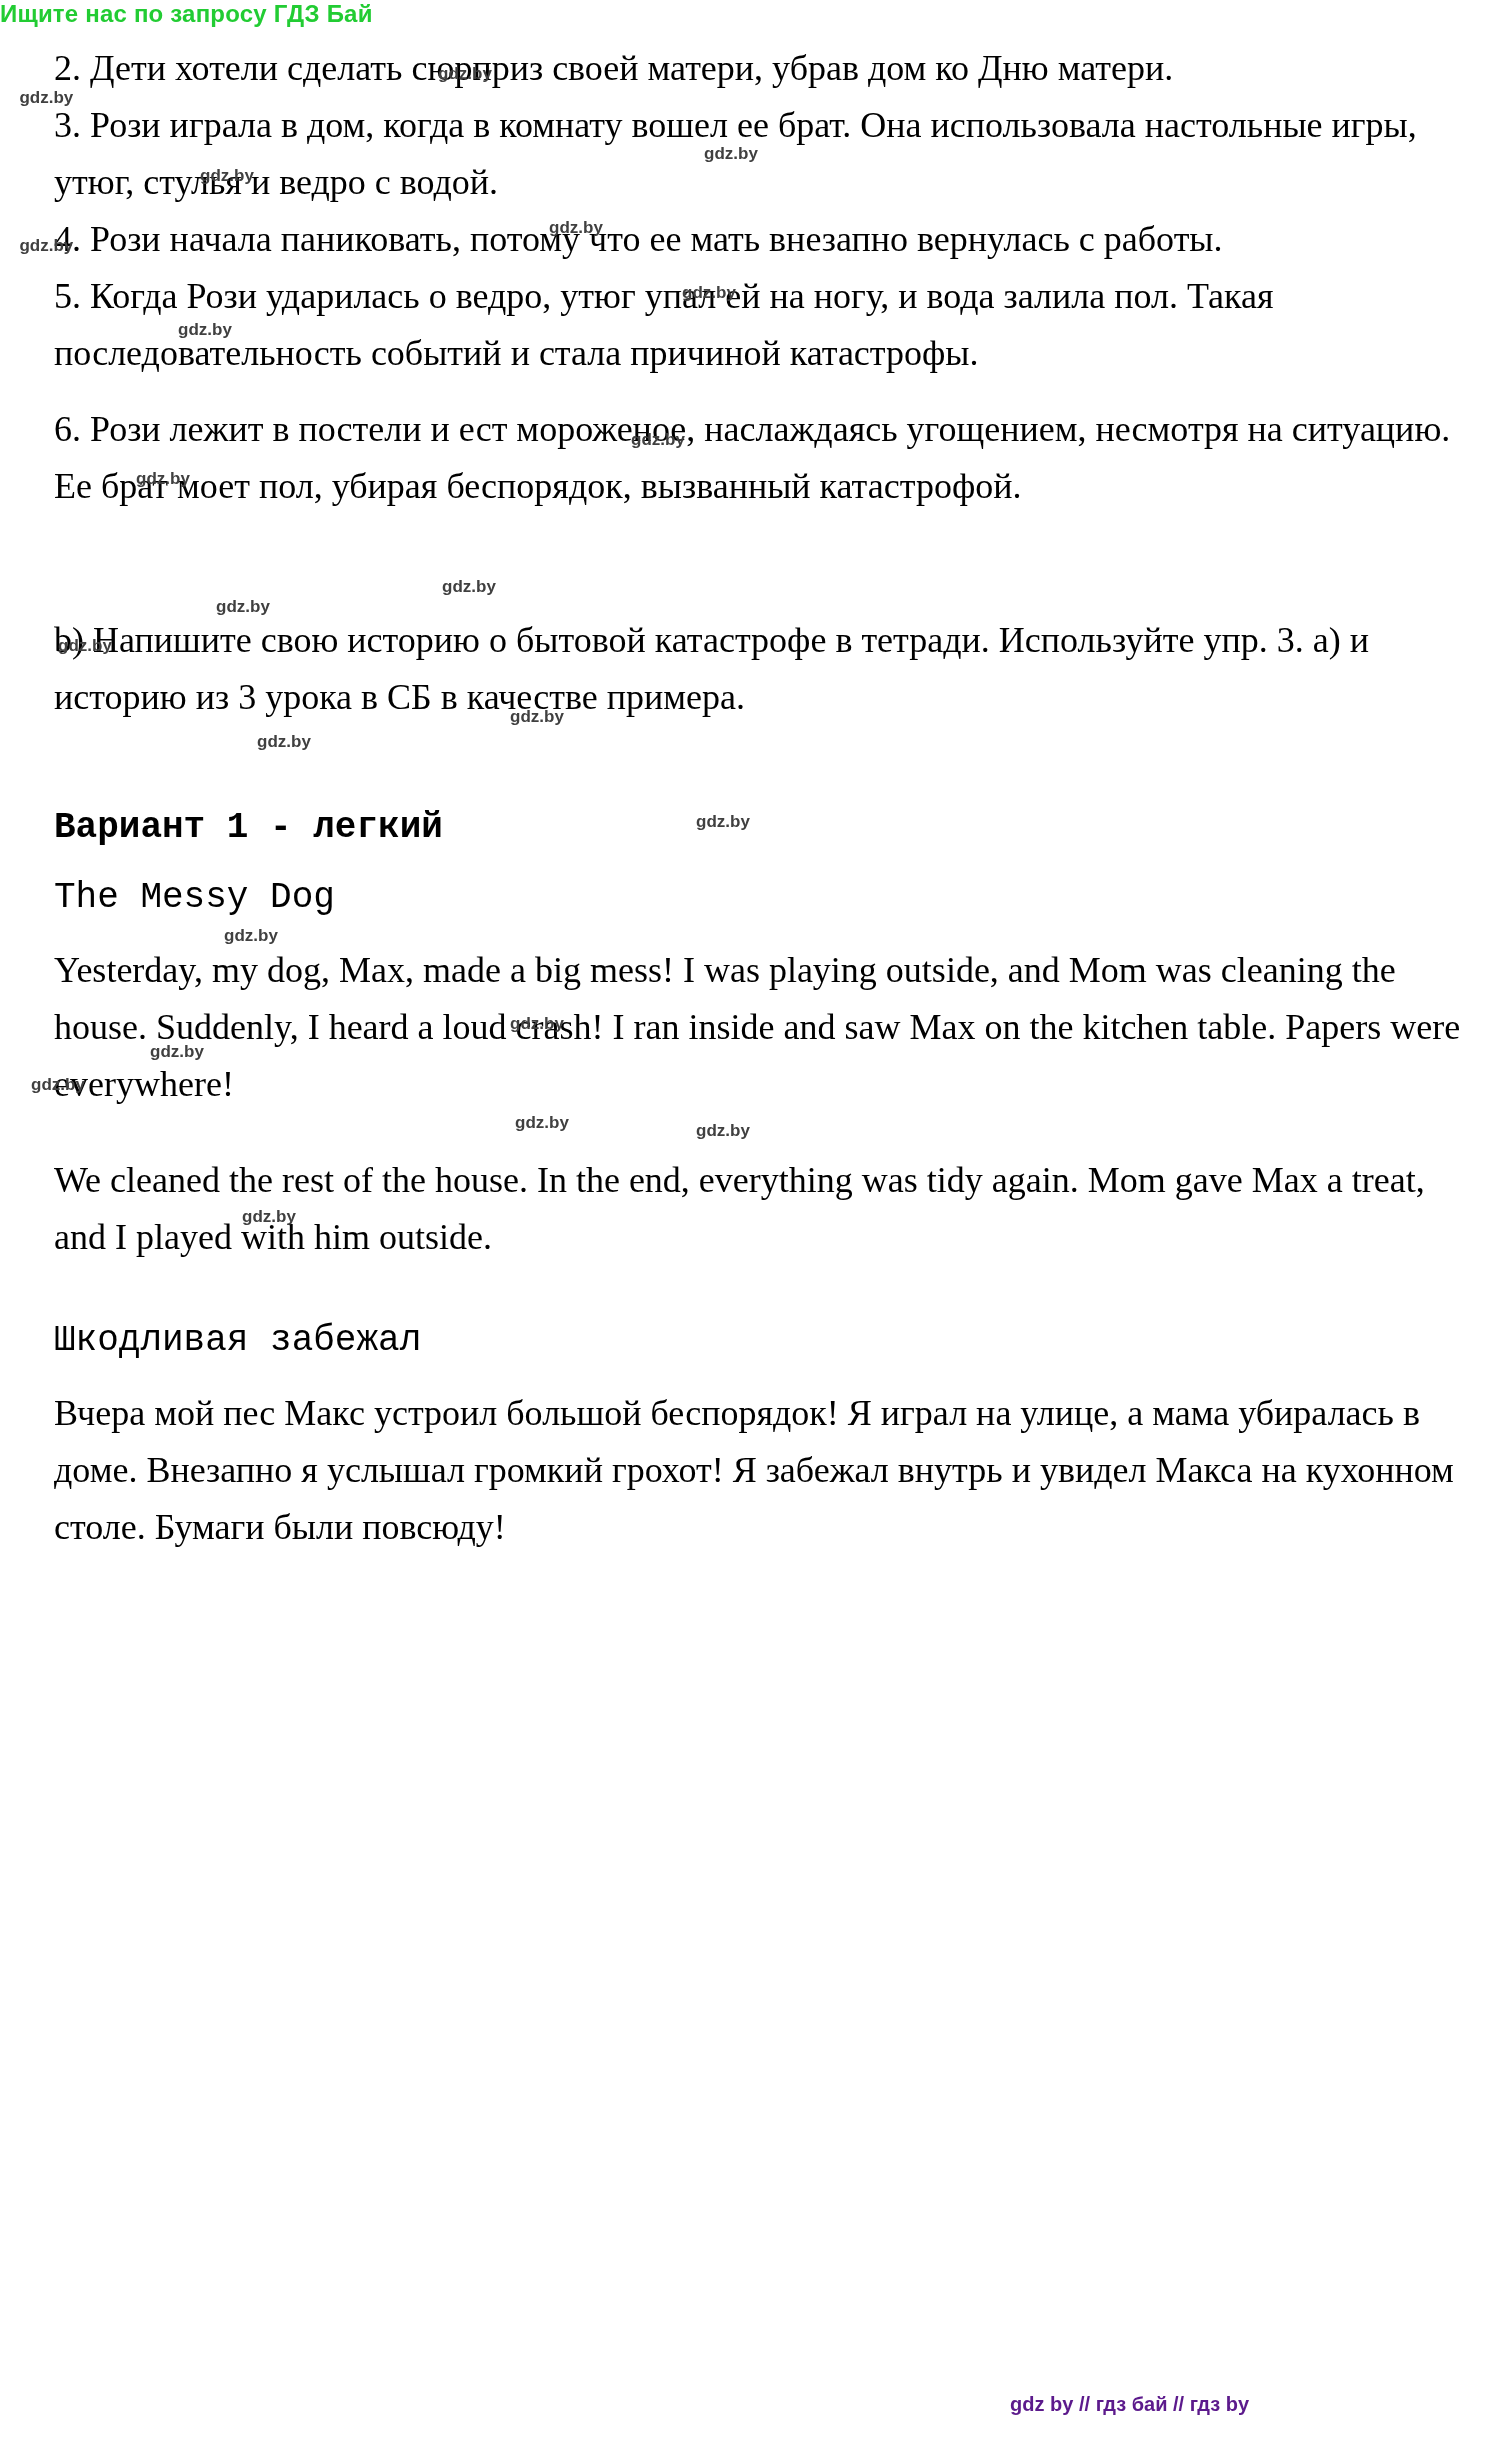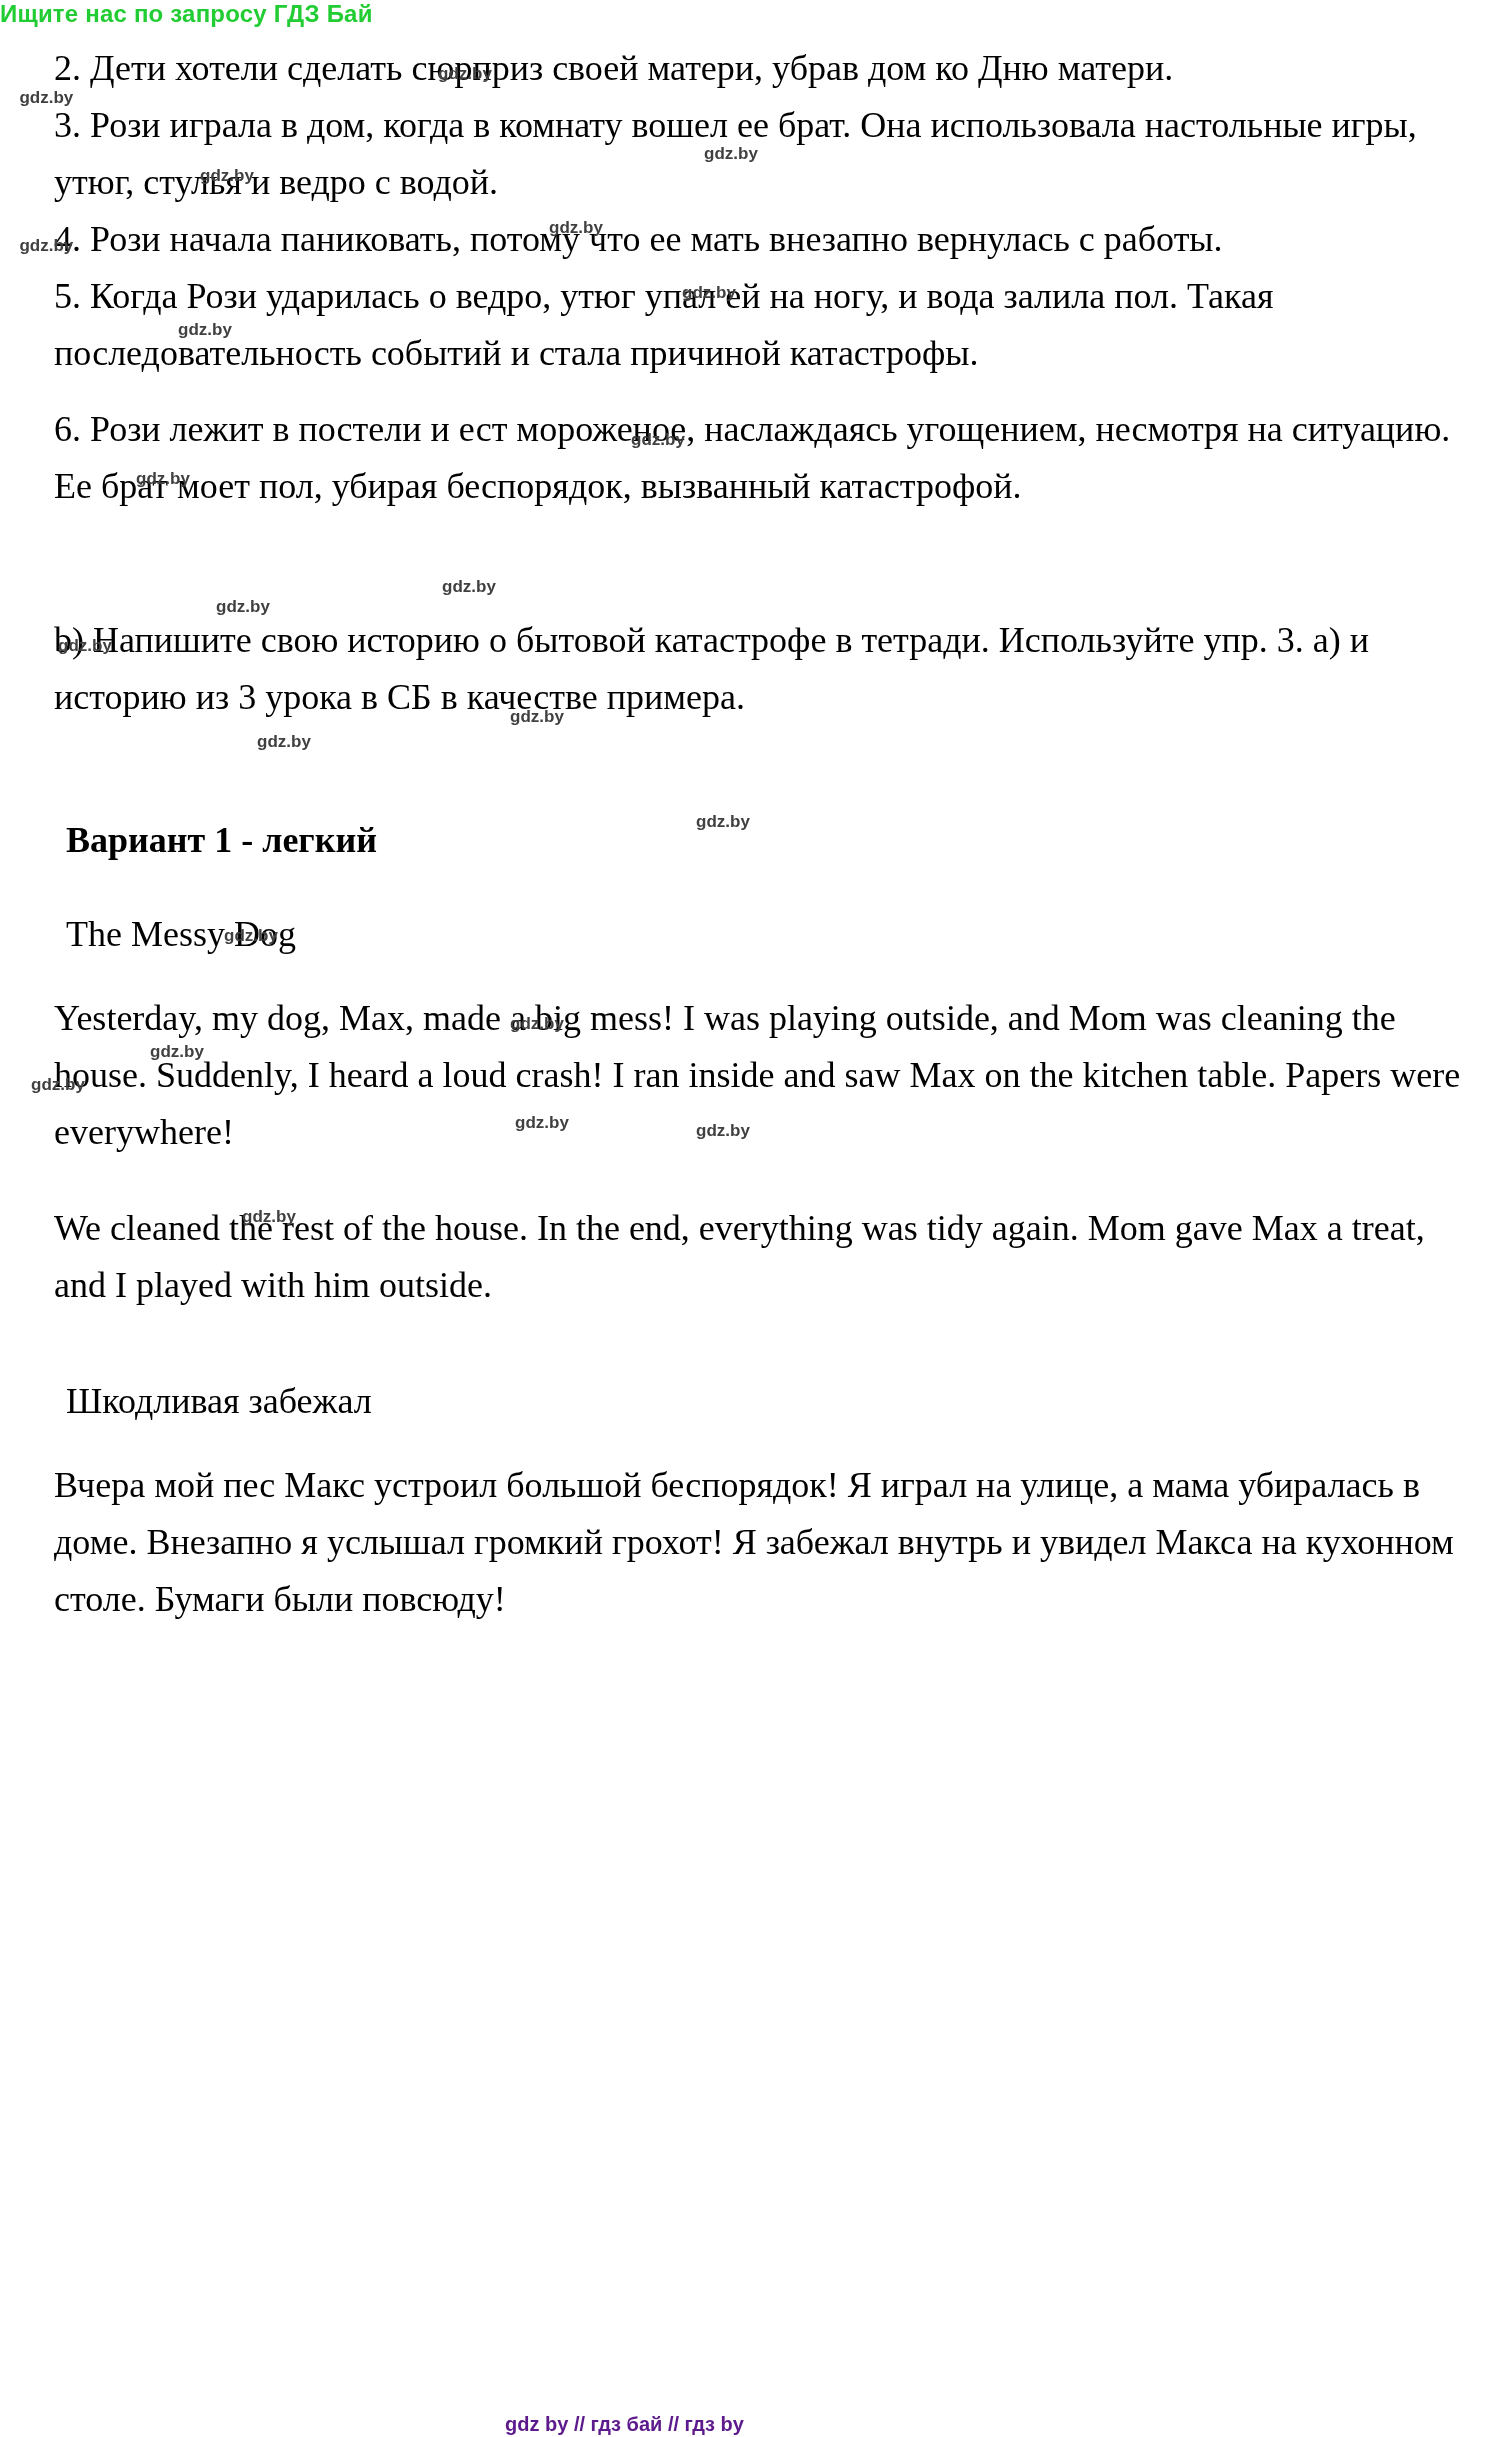--- a/index.html
+++ b/index.html
@@ -28,24 +28,24 @@
     font-size: 24px;
     letter-spacing: 0.2px;
     line-height: 27.4px;
     color: #22cc33;
     white-space: nowrap;
   }
 
   
   #footer-banner {
     position: absolute;
-    bottom: 2px;
+    bottom: 22px;
     left: 0;
     width: 1249px;
-    text-align: center;
+    text-align: right;
     font-family: "Liberation Sans", "DejaVu Sans", sans-serif;
     font-weight: bold;
     font-size: 20px;
     color: #5c1a8c;
     white-space: nowrap;
   }
 
   
   #doc {
     position: absolute;
@@ -63,23 +63,23 @@
   }
   .para.bold { font-weight: normal; }
   .gap-sm { height: 19.4px; }
   .gap-md { height: 50px; }
   .gap-lg { height: 77px; }
   .gap-xl { height: 97px; }
 
   .heading {
     font-size: 36px;
     line-height: 50px;
-    margin: 12px;
+    margin: 0;
     font-weight: normal;
-    font-family: Liberation Serif, serif;
+    font-family: Liberation Mono, monospace;
   }
   .heading.bold { font-weight: bold; }
 
   
   .wm {
     position: absolute;
     font-family: "Liberation Sans", "DejaVu Sans", sans-serif;
     font-weight: bold;
     font-size: 17px;
     line-height: 17px;

